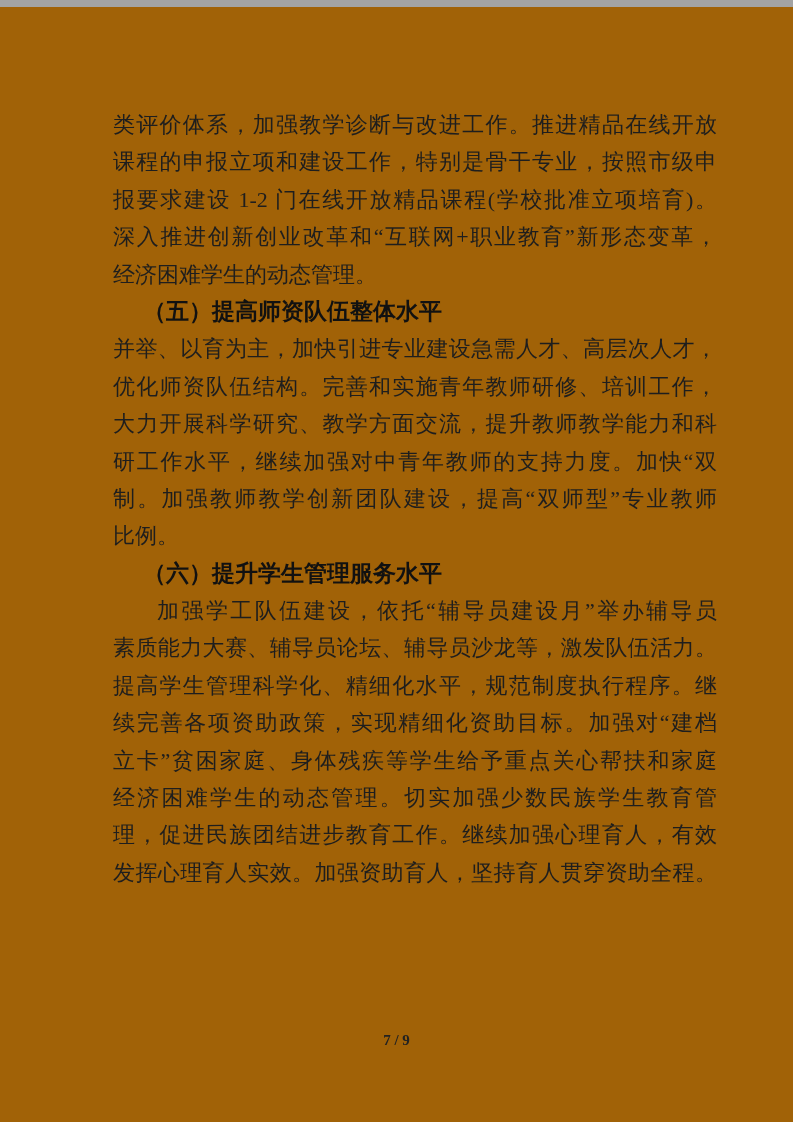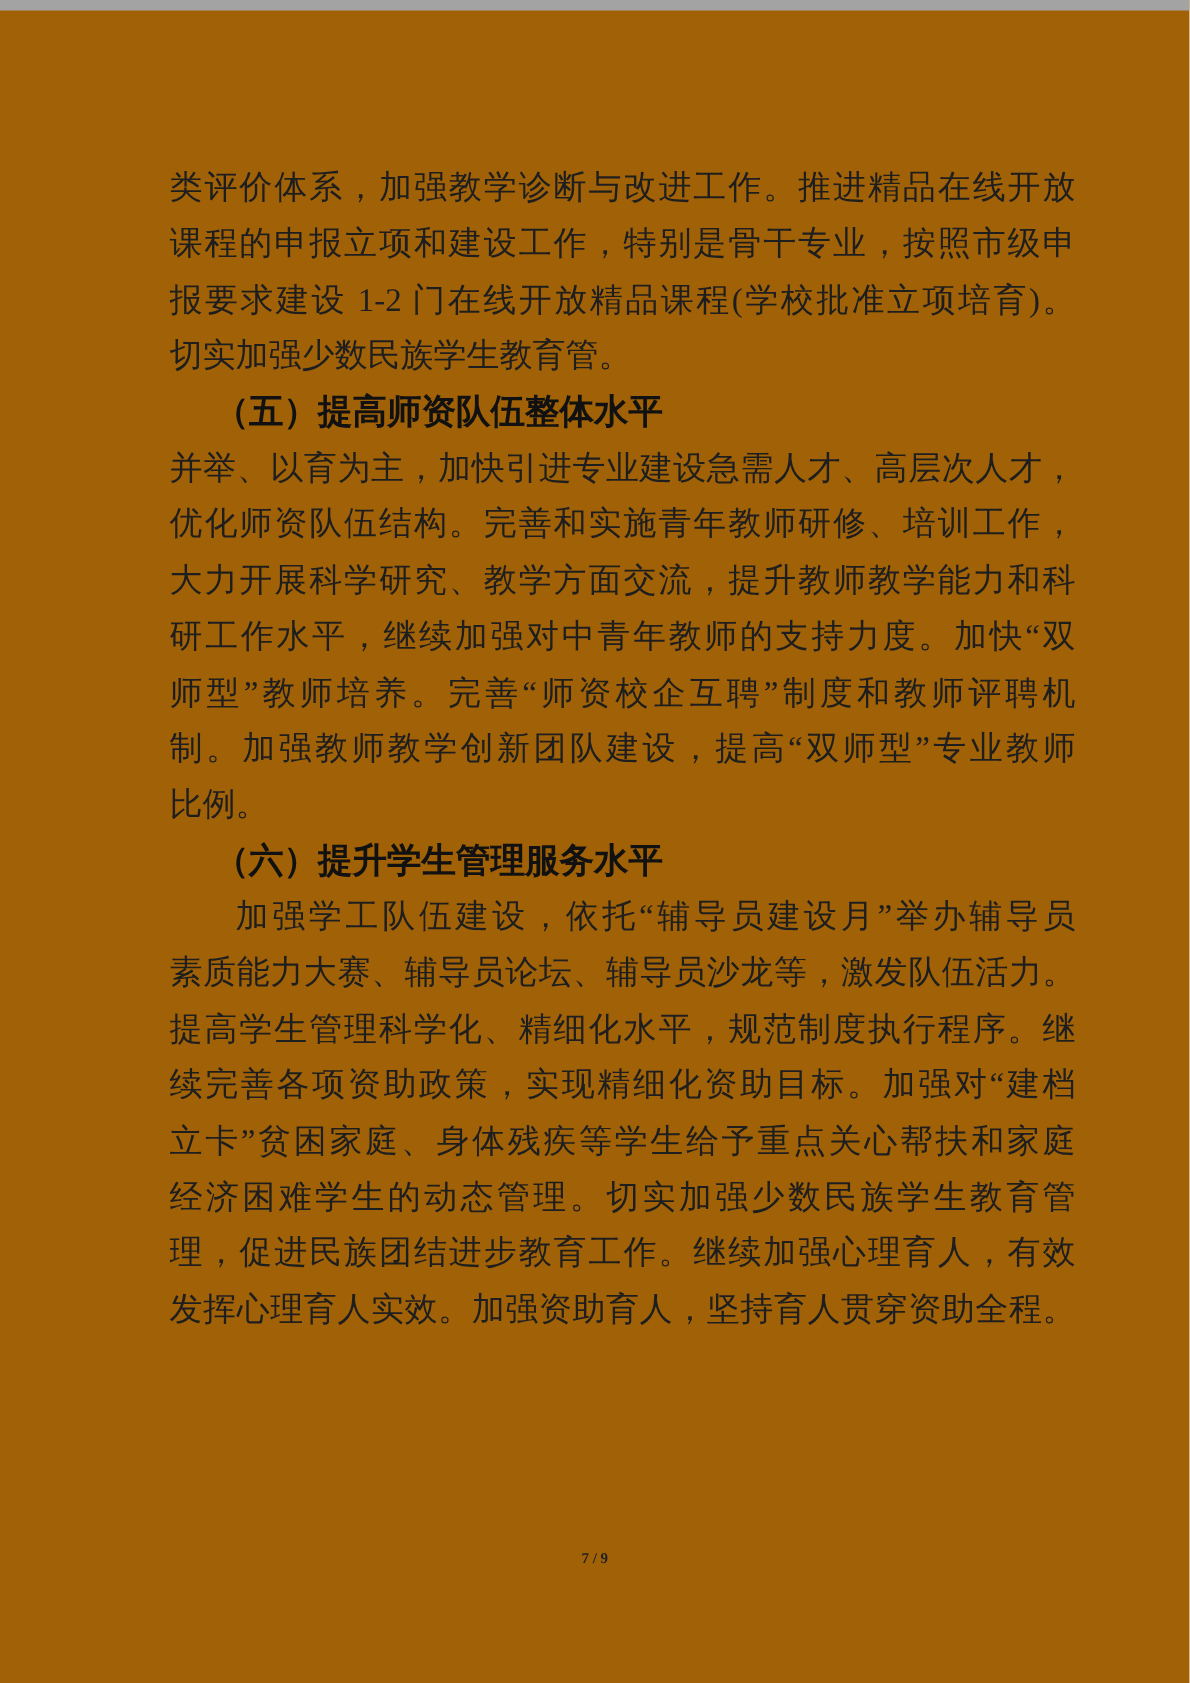--- a/index.html
+++ b/index.html
@@ -48,42 +48,42 @@
     text-align: left;
     text-align-last: left;
     font-family: Liberation Sans, sans-serif;
   }
   .footer {
     position: absolute;
     top: 1023px;
     left: 0;
     width: 793px;
     text-align: center;
-    font-size: 10px;
+    font-size: 15px;
     line-height: 20px;
     font-weight: bold;
     color: #222222;
     font-family: "Liberation Serif", "DejaVu Serif", serif;
   }
 </style>
 </head>
 <body>
 
 <div class="page">
   <div class="content">
     <div class="ln just">类评价体系，加强教学诊断与改进工作。推进精品在线开放</div>
     <div class="ln just">课程的申报立项和建设工作，特别是骨干专业，按照市级申</div>
     <div class="ln just">报要求建设 1-2 门在线开放精品课程(学校批准立项培育)。</div>
-    <div class="ln end">切实加强少数民族学生教育管。</div>
+    <div class="ln just">深入推进创新创业改革和“互联网+职业教育”新形态变革，</div>
+    <div class="ln end">经济困难学生的动态管理。</div>
     <div class="ln heading">（五）提高师资队伍整体水平</div>
     <div class="ln just">并举、以育为主，加快引进专业建设急需人才、高层次人才，</div>
     <div class="ln just">优化师资队伍结构。完善和实施青年教师研修、培训工作，</div>
     <div class="ln just">大力开展科学研究、教学方面交流，提升教师教学能力和科</div>
     <div class="ln just">研工作水平，继续加强对中青年教师的支持力度。加快“双</div>
-    <div class="ln just">师型”教师培养。完善“师资校企互聘”制度和教师评聘机</div>
     <div class="ln just">制。加强教师教学创新团队建设，提高“双师型”专业教师</div>
     <div class="ln end">比例。</div>
     <div class="ln heading">（六）提升学生管理服务水平</div>
     <div class="ln just indent">加强学工队伍建设，依托“辅导员建设月”举办辅导员</div>
     <div class="ln just">素质能力大赛、辅导员论坛、辅导员沙龙等，激发队伍活力。</div>
     <div class="ln just">提高学生管理科学化、精细化水平，规范制度执行程序。继</div>
     <div class="ln just">续完善各项资助政策，实现精细化资助目标。加强对“建档</div>
     <div class="ln just">立卡”贫困家庭、身体残疾等学生给予重点关心帮扶和家庭</div>
     <div class="ln just">经济困难学生的动态管理。切实加强少数民族学生教育管</div>
     <div class="ln just">理，促进民族团结进步教育工作。继续加强心理育人，有效</div>

